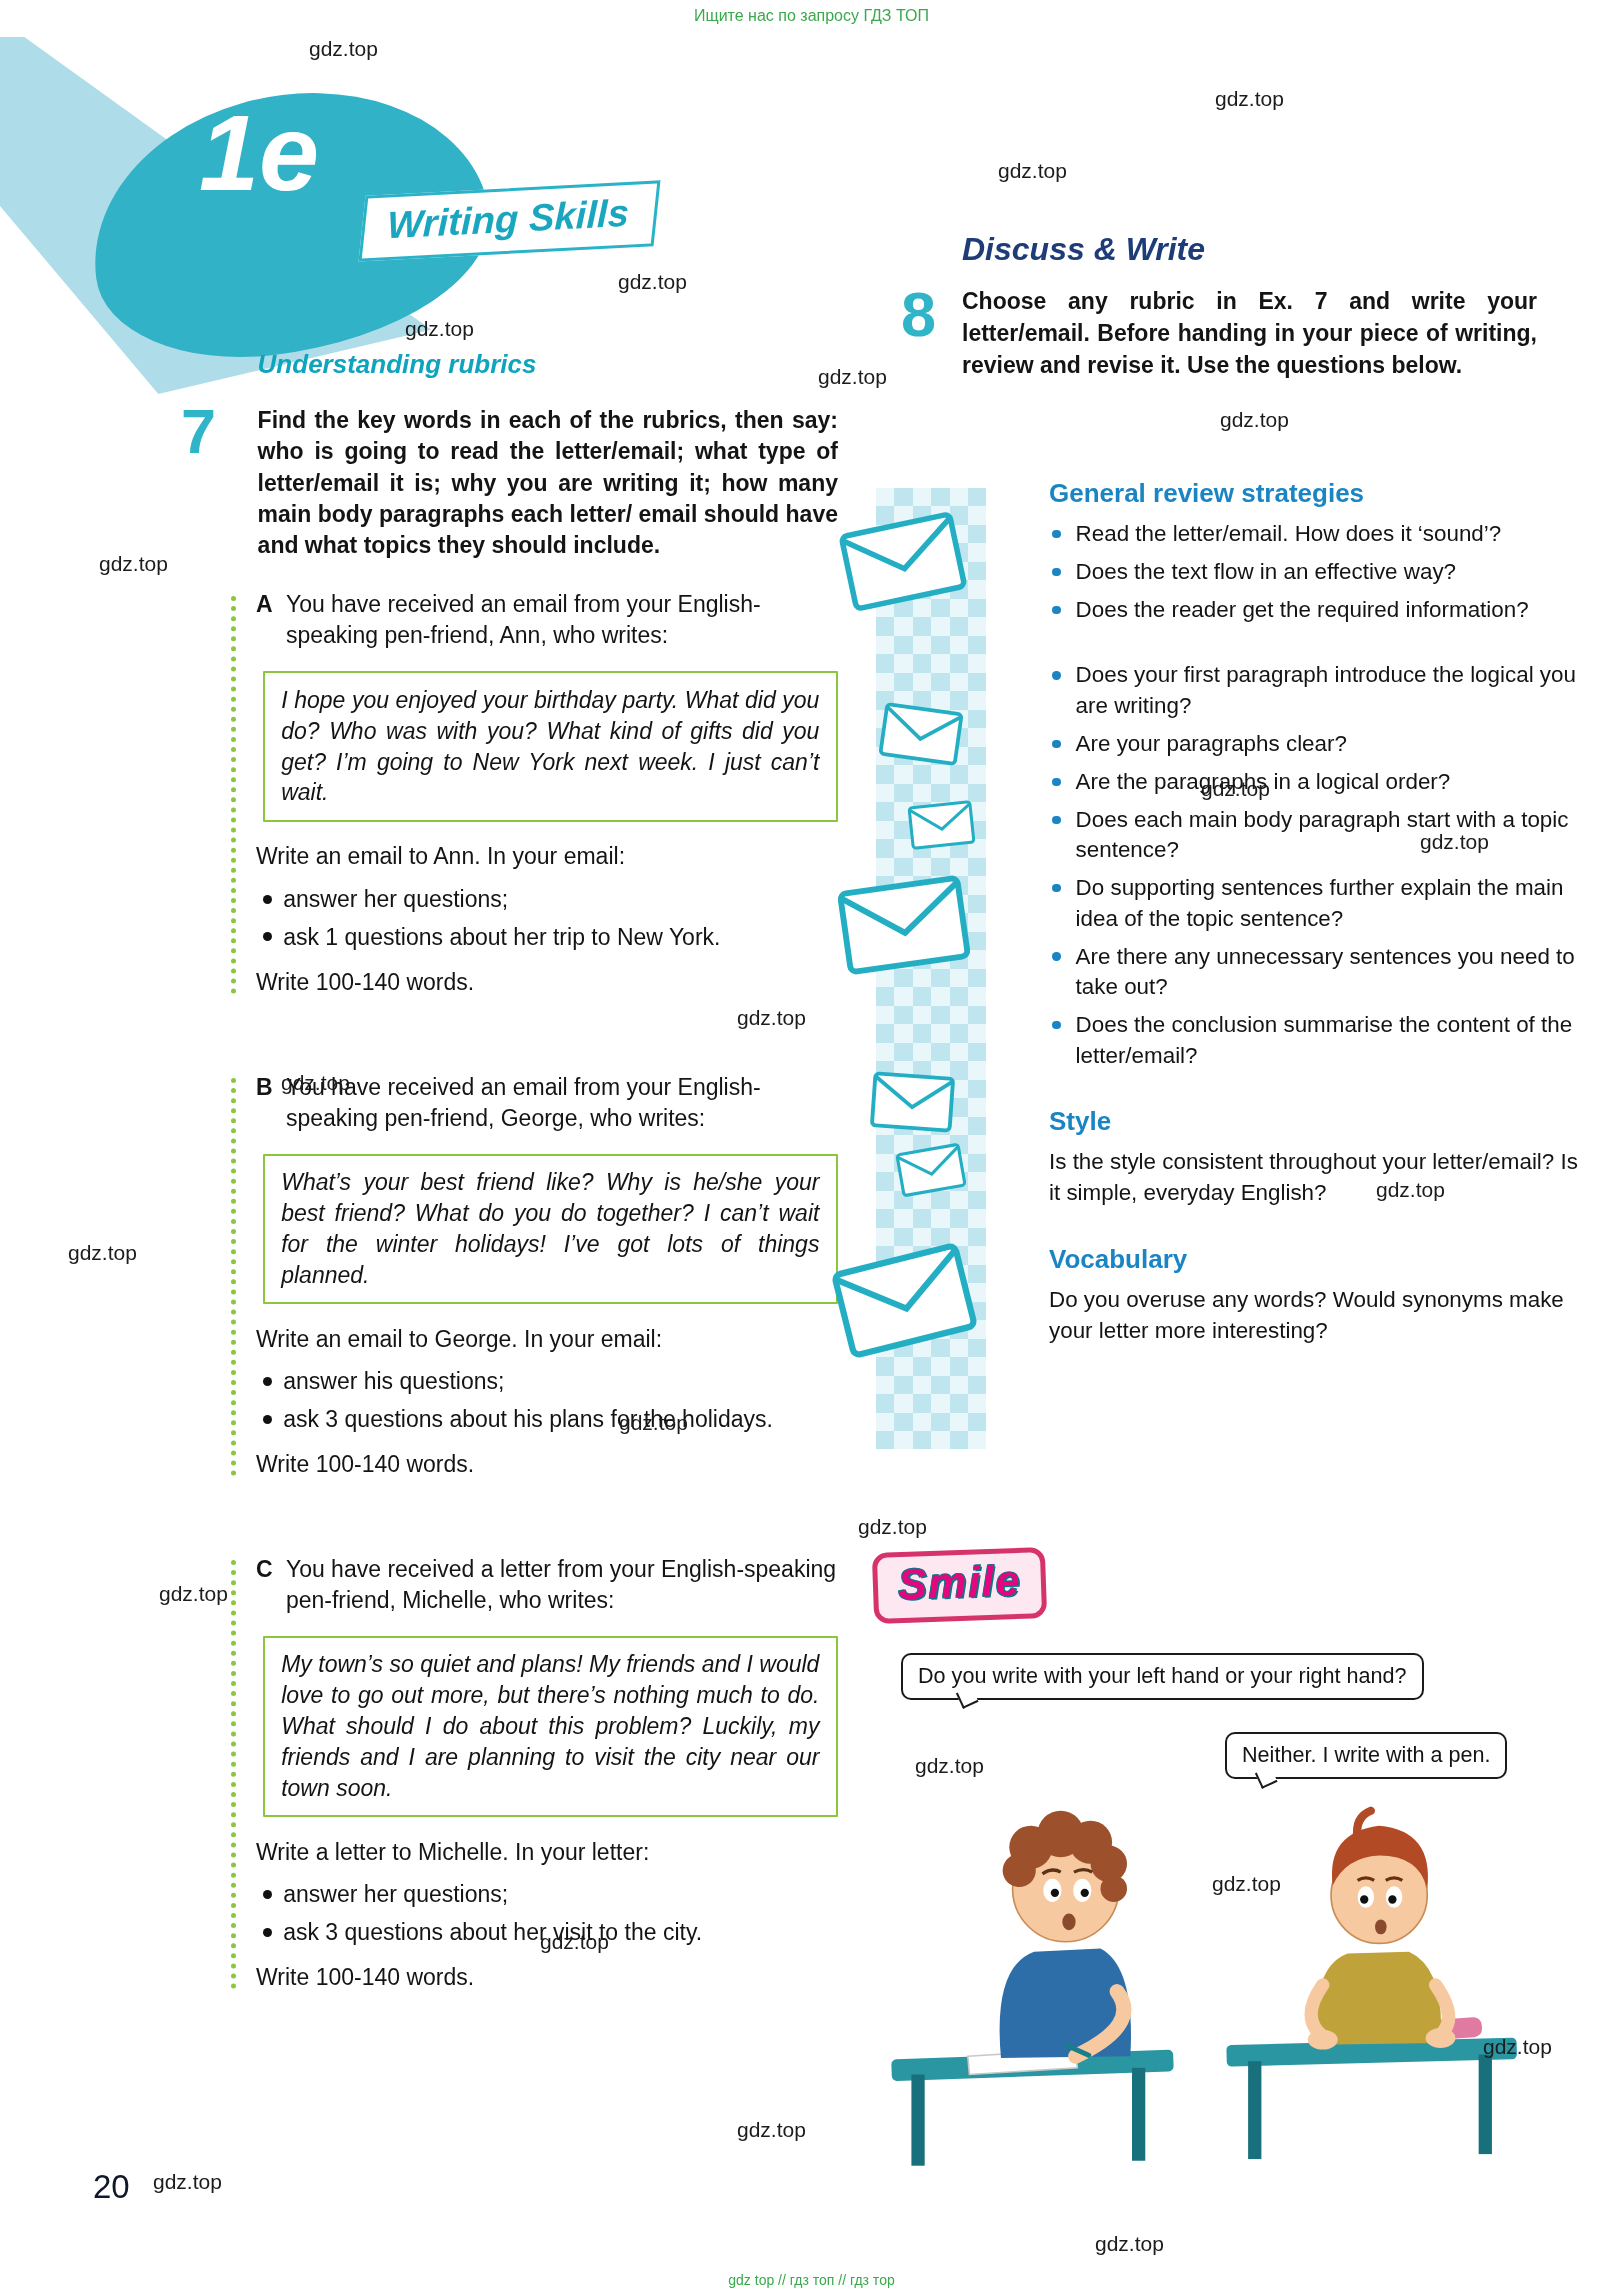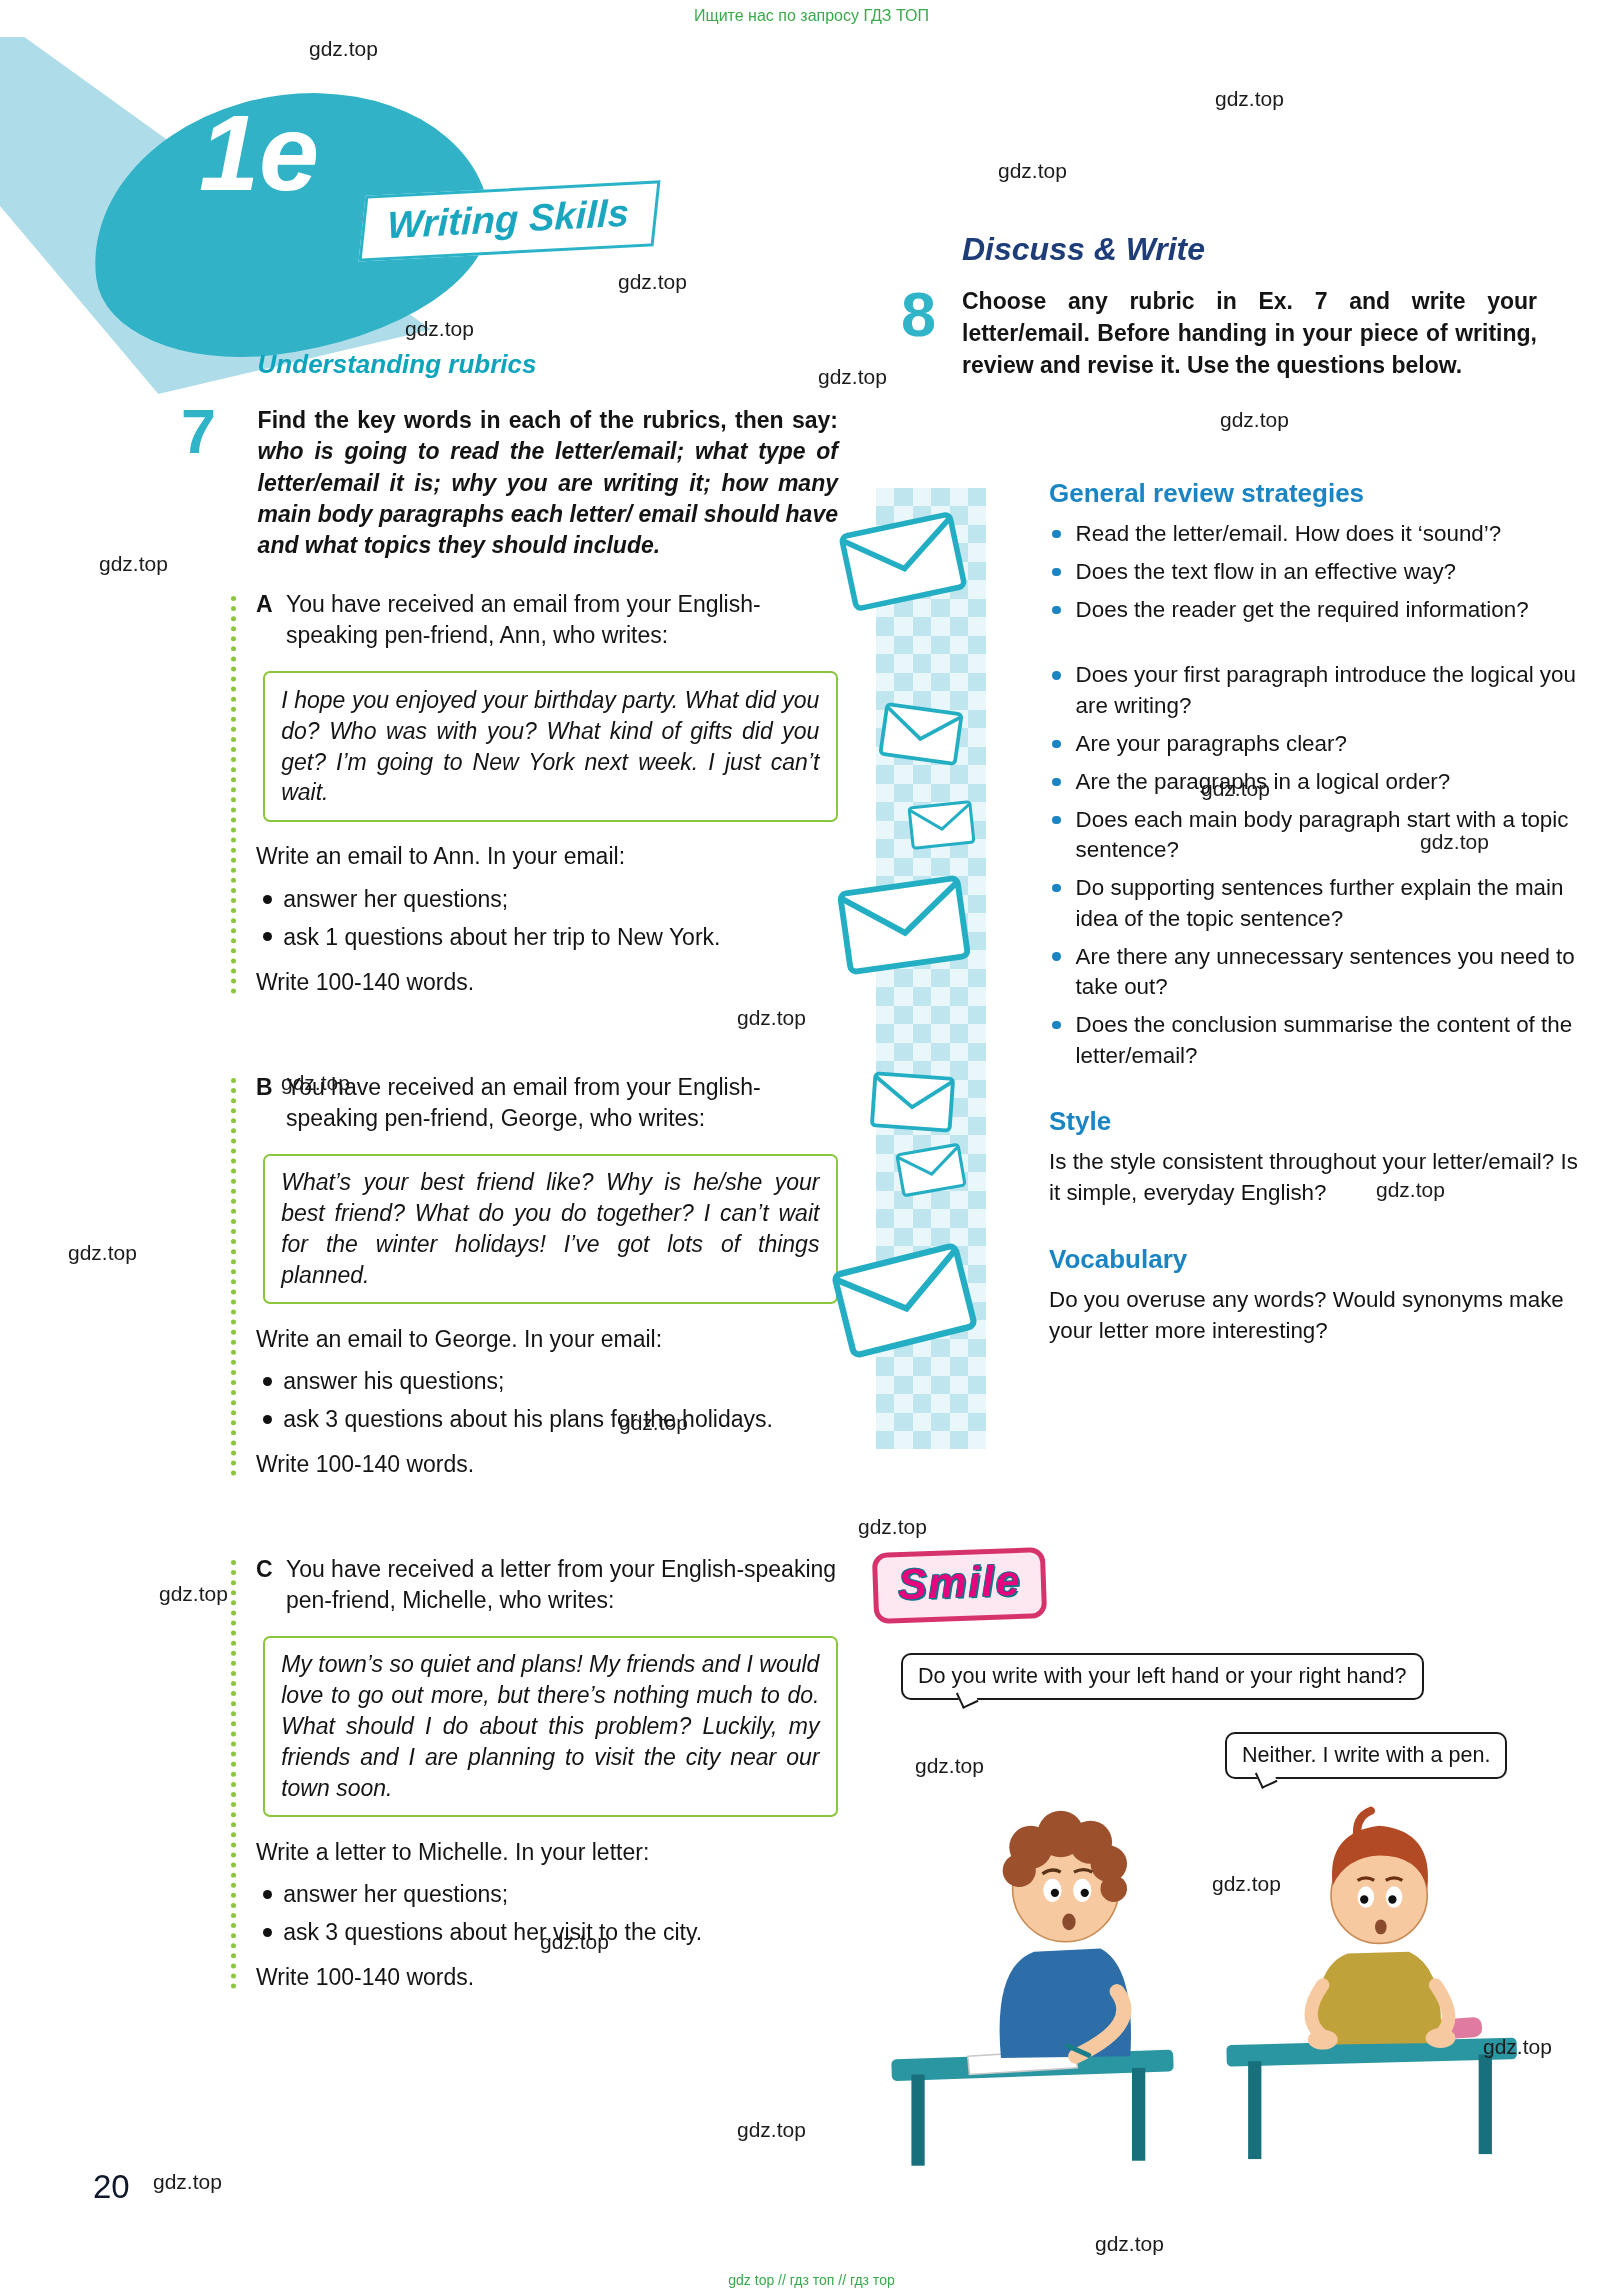--- a/index.html
+++ b/index.html
@@ -22,28 +22,28 @@
             transform:skewX(-9deg) rotate(-3deg); z-index:3; }
   .banner span { display:block; transform:skewX(5deg); font-size:38px; font-weight:bold; font-style:italic; color:#1ba6c0; white-space:nowrap; }
 
   
   .left-col { position:absolute; left:231px; top:349px; width:607px; }
   .section-title-teal { margin-left:26.6px; margin-bottom:25px; font-size:26px; font-weight:bold; font-style:italic; color:#0ea4bd; }
   .ex7 { position:relative; }
   .ex-num { position:absolute; font-size:63px; font-weight:bold; color:#30b4c8; line-height:1; }
   .ex7 > .ex-num { left:-50px; top:-5px; }
   .ex7-lead { margin-left:26.6px; font-size:23px; font-weight:bold; line-height:1.36; text-align:justify; }
-  .ex7-lead .it { font-style:italic; }
+  .ex7-lead .it { }
 
   .task { position:relative; margin-top:28px; padding-left:25px; }
   .task ~ .task { margin-top:76px; }
   .dotline { position:absolute; left:0; top:6.6px; bottom:1.7px; width:0; border-left:5.8px dotted #8cc63e; }
   .task-intro { display:flex; font-size:23px; line-height:1.35; }
   .task-letter { font-weight:bold; flex:none; margin-right:13.3px; }
-  .quote-box { border:2.5px solid #8cc63e; border-radius:7px; margin:20px 0 21.6px 6.6px; padding:11.6px 16.6px;
+  .quote-box { border:2.5px solid #8cc63e; border-radius:1px; margin:20px 0 21.6px 6.6px; padding:11.6px 16.6px;
                font-style:italic; font-size:23px; line-height:1.34; text-align:justify; }
   .write-line { font-size:23px; margin-bottom:13.3px; }
   .task ul { list-style:none; margin-left:6.6px; }
   .task li { display:flex; font-size:23px; line-height:1.32; margin-bottom:7.5px; }
   .dot { width:9px; height:9px; border-radius:50%; background:#111; margin:10.8px 11.6px 0 0; flex:none; }
   .word-count { font-size:23px; margin-top:16.6px; }
   .page-number { position:absolute; left:93px; top:2168px; font-size:33px; color:#0f172a; }
 
   
   .right-col { position:absolute; left:901px; top:231px; width:636px; }

